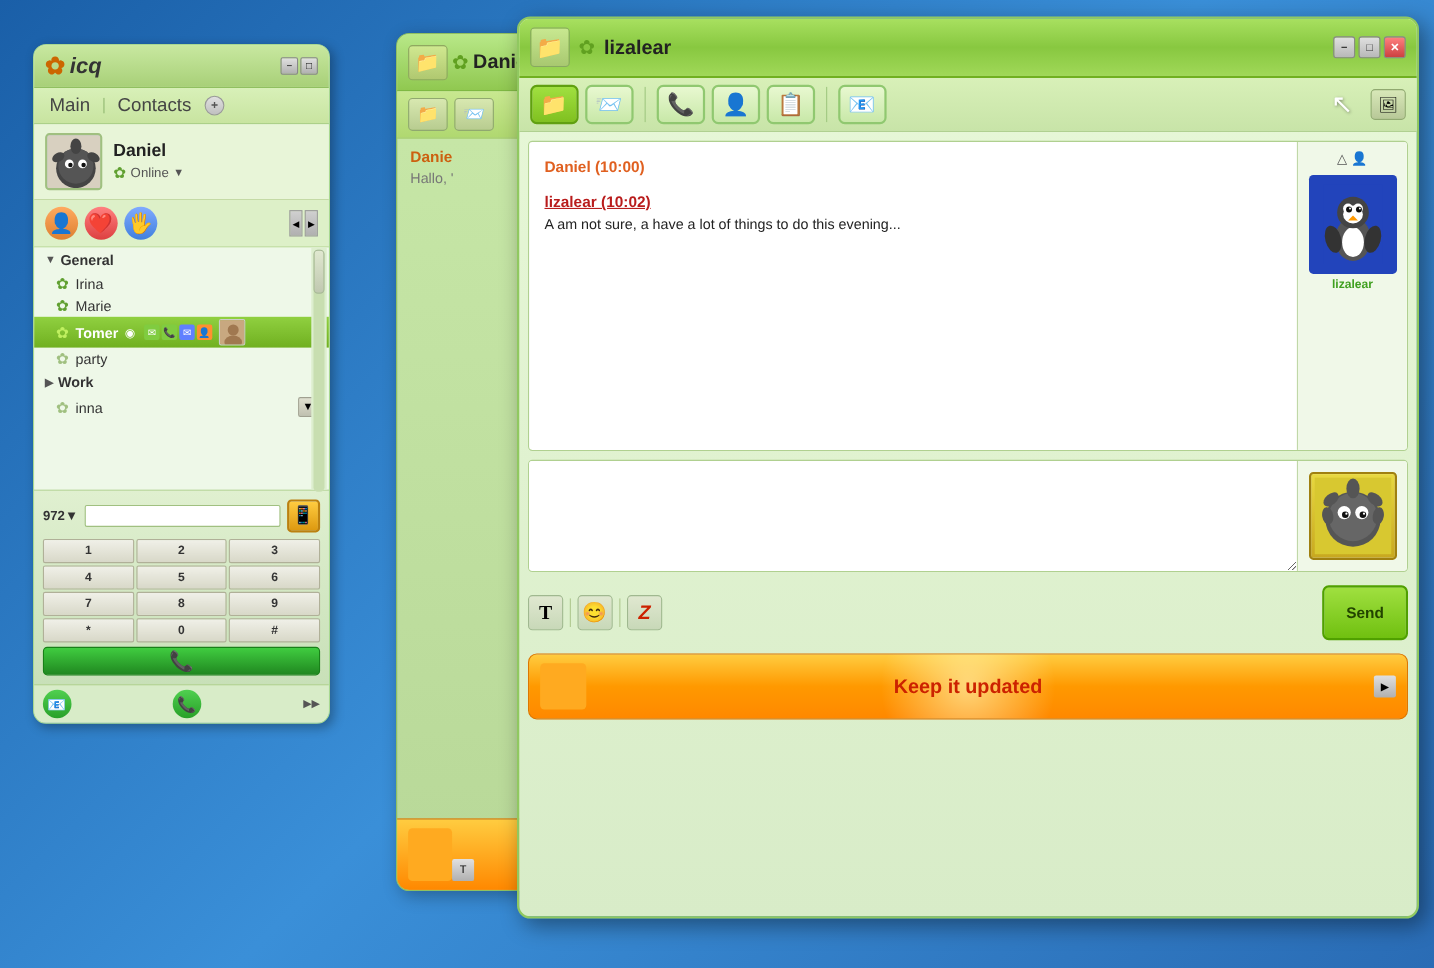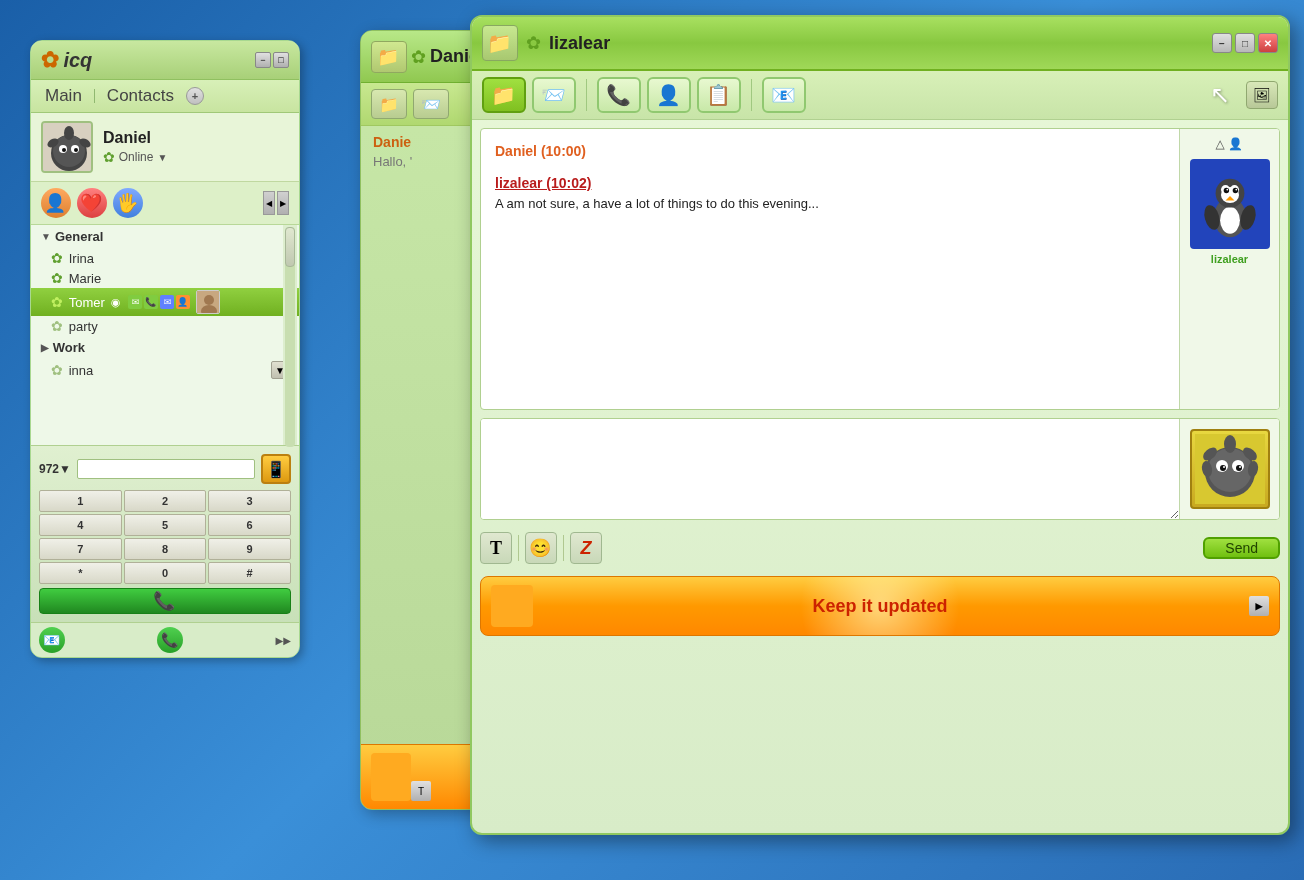--- a/index.html
+++ b/index.html
@@ -266,21 +266,21 @@
 
     .contact-item.selected {
       background: linear-gradient(180deg, #90d040, #70b020);
     }
 
     .contact-flower { color: #60a030; font-size: 14px; }
     .contact-flower-dim { color: #a0c080; font-size: 14px; }
 
     .contact-name { font-size: 13px; color: #333; }
 
-    .selected .contact-name { color: white; font-weight: normal; }
+    .selected .contact-name { color: white; font-weight: bold; }
 
     .contact-mini-icons {
       display: flex;
       gap: 2px;
       margin-left: 2px;
     }
 
     .mini-icon {
       width: 14px;
       height: 14px;
@@ -705,27 +705,27 @@
     }
 
     .bottom-tool-sep {
       width: 1px;
       height: 26px;
       background: #b0c890;
     }
 
     .send-btn {
       margin-left: auto;
-      height: 22px;
+      height: 50px;
       padding: 0 20px;
       background: linear-gradient(180deg, #a0e040, #70c010);
       border: 2px solid #50a000;
       border-radius: 6px;
       font-size: 14px;
-      font-weight: normal;
+      font-weight: bold;
       color: #224400;
       cursor: pointer;
     }
 
     .banner-area {
       margin: 8px;
       height: 60px;
       background: linear-gradient(180deg, #ffcc40 0%, #ff9900 50%, #ff8800 100%);
       border-radius: 8px;
       border: 1px solid #dd7700;

